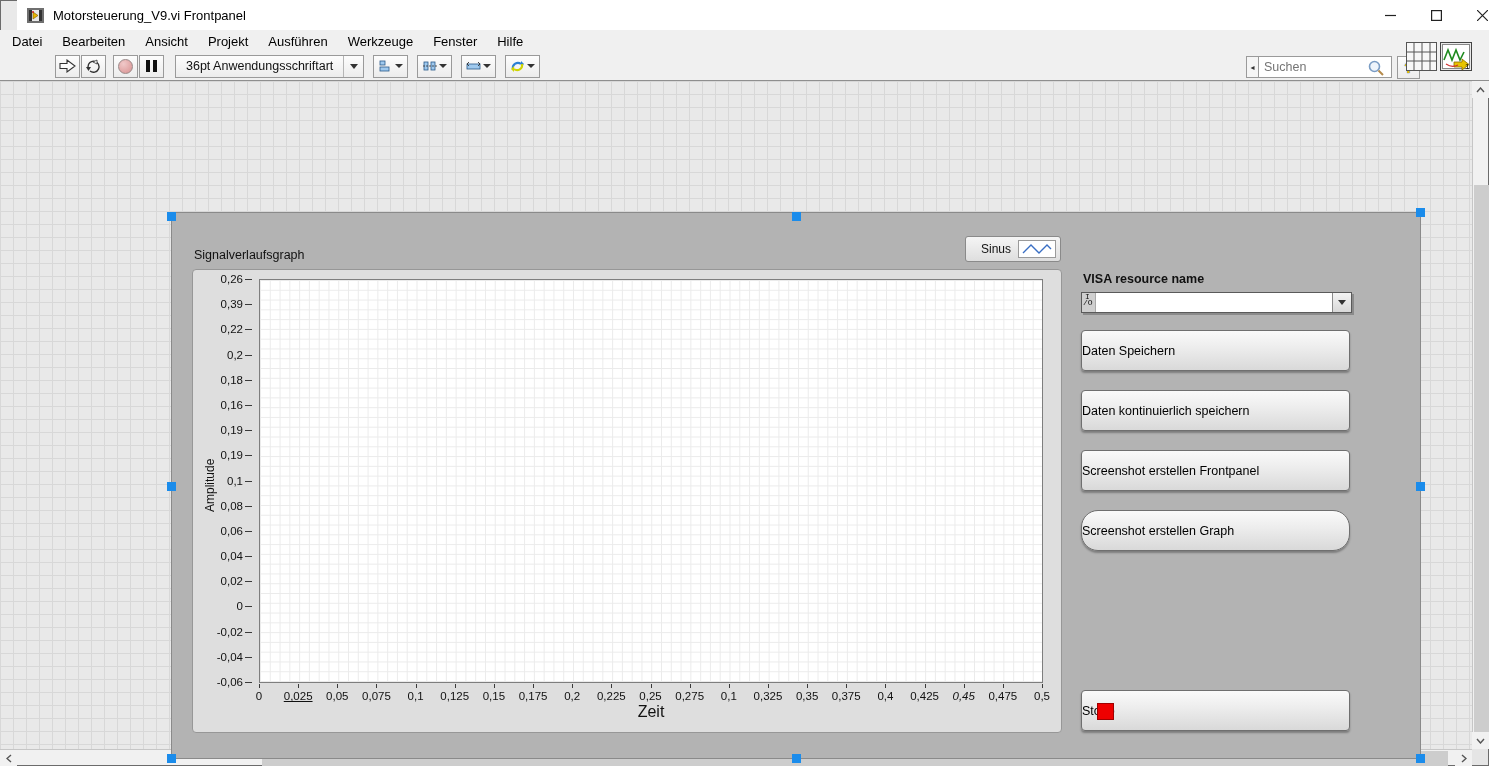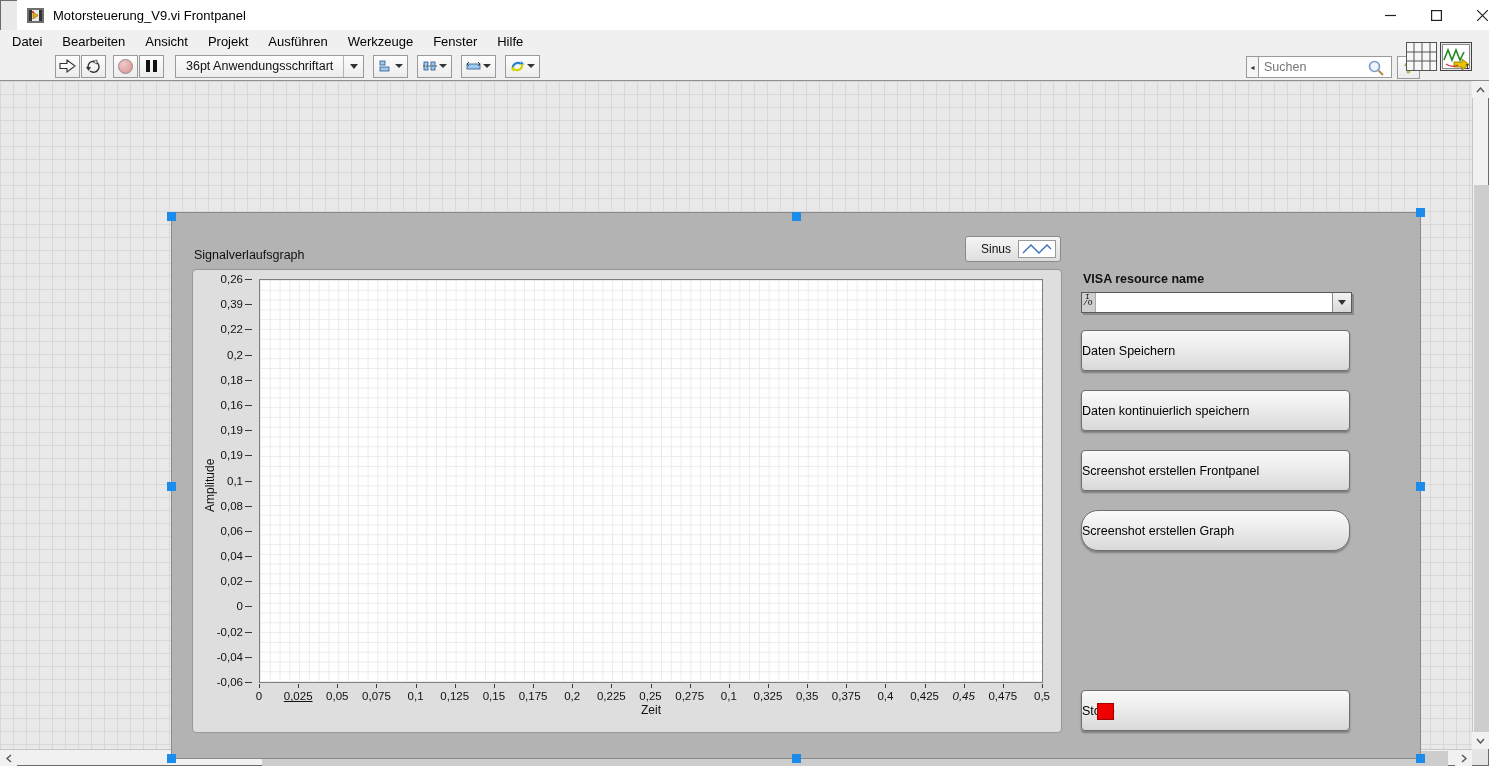--- a/index.html
+++ b/index.html
@@ -66,21 +66,21 @@
     background-image: linear-gradient(#ebebeb 1px, transparent 1px), linear-gradient(90deg, #ebebeb 1px, transparent 1px);
     background-size:9.7875px 9.7875px; }
   .yticks { position:absolute; left:0; top:9px; width:66px; height:404px; }
   .ytick { position:absolute; right:16px; width:48px; text-align:right; font-size:11.5px; color:#111; height:13px; line-height:13px; }
   .ytick::after { content:""; position:absolute; right:-9px; top:6px; width:7px; height:1px; background:#3a3a3a; }
   .ylabel { position:absolute; left:10px; top:160px; width:14px; height:110px; font-size:12px; color:#111;
     writing-mode:vertical-rl; transform:rotate(180deg); text-align:center; }
   .xticks { position:absolute; left:66px; top:413px; width:784px; height:22px; }
   .xtick { position:absolute; top:0; width:46px; text-align:center; font-size:11.5px; color:#111; padding-top:7px; }
   .xtick::before { content:""; position:absolute; left:50%; top:1px; width:1px; height:4px; background:#3a3a3a; }
-  .xlabel { position:absolute; left:66px; top:433px; width:784px; text-align:center; font-size:12px; }
+  .xlabel { position:absolute; left:66px; top:433px; width:784px; text-align:center; font-size:16px; }
 
   
   .visa-label { position:absolute; left:1083px; top:191px; font-size:12.5px; font-weight:bold; z-index:2; }
   .visa-combo { position:absolute; left:1081px; top:211px; width:271px; height:21px; background:#fff; border:1px solid #5a5a5a; box-shadow:2px 2px 0 rgba(90,90,90,.45); display:flex; z-index:2; }
   .io-tab { width:14px; height:100%; background:#cfcfcf; border-right:1px solid #aaa; position:relative; font-size:8px; font-family:"Liberation Mono",monospace; }
   .io-tab .t1 { position:absolute; left:3px; top:-1px; }
   .io-tab .t2 { position:absolute; left:1px; top:5px; }
   .visa-combo input { flex:1; border:none; outline:none; font-size:12px; padding:0 3px; font-family:"Liberation Sans",sans-serif; }
   .combo-arrow { width:19px; height:100%; background:linear-gradient(#f4f4f4,#d8d8d8); border-left:1px solid #8a8a8a; display:flex; align-items:center; justify-content:center; }
   .lv-btn { position:absolute; left:1081px; width:269px; height:41px; z-index:2;

